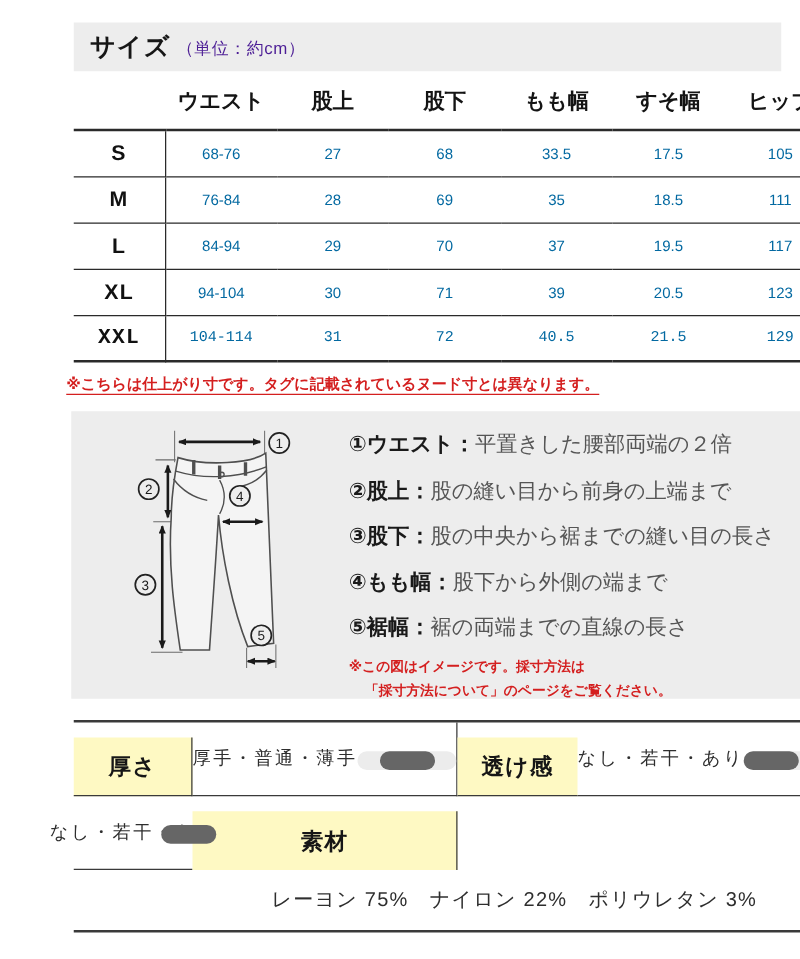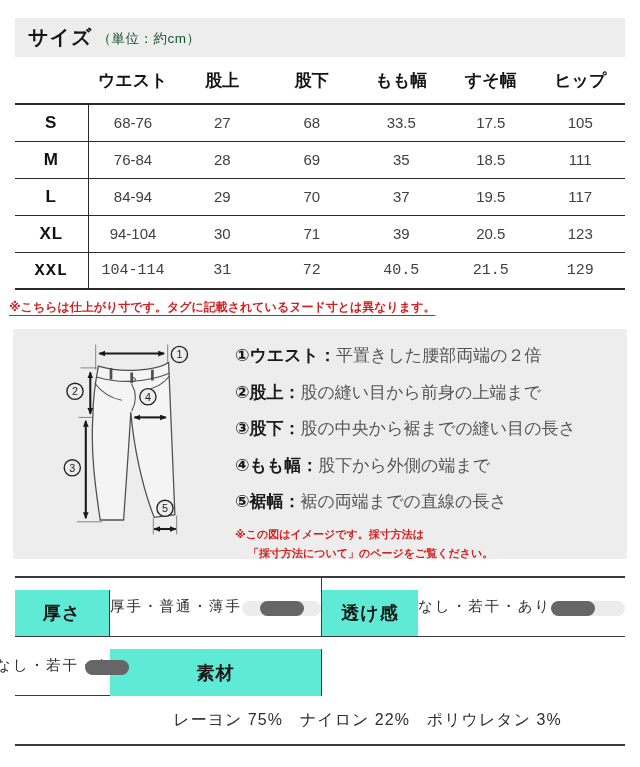--- a/index.html
+++ b/index.html
@@ -1,49 +1,49 @@
 <!DOCTYPE html>
 <html><head>
 <meta charset="utf-8">
 <style>
   * { margin:0; padding:0; box-sizing:border-box; }
   html,body { width:640px; background:#ffffff; font-family:"Liberation Sans","DejaVu Sans",sans-serif; color:#1c1c1c; }
-  .page { width:640px; height:767px; background:#fff; overflow:hidden; }
+  .page { width:640px; height:767px; background:#fff; overflow:hidden;padding-left:44px; }
 
   
   .title-bar { margin:18px 15px 0 15px; height:39px; background:#ededed; display:flex; align-items:center; padding-left:13px; }
   .title-main { font-size:20px; font-weight:bold; letter-spacing:1px; color:#161616; }
-  .title-unit { font-size:13.5px; color:#14532d; margin-left:5px; padding-top:3px; letter-spacing:0.5px; }
+  .title-unit { font-size:13.5px; color:#4c1d95; margin-left:5px; padding-top:3px; letter-spacing:0.5px; }
 
   
   table.size-table { margin:0 15px; width:610px; border-collapse:collapse; table-layout:fixed; }
   .size-table col.c-size { width:73px; }
   .size-table thead th { height:47px; font-size:17px; font-weight:bold; color:#141414; text-align:center; vertical-align:middle; border-bottom:2px solid #2a2a2a; }
   .size-table tbody th { font-size:17px; font-weight:bold; color:#111; text-align:center; vertical-align:middle; border-right:1.5px solid #2a2a2a; letter-spacing:1px; }
-  .size-table tbody td { height:37px; font-size:15px; color:#404040; text-align:center; vertical-align:middle; }
+  .size-table tbody td { height:37px; font-size:12px; color:#0369a1; text-align:center; vertical-align:middle; }
   .size-table tbody tr { border-bottom:1.5px solid #2a2a2a; }
   .size-table tbody tr:last-child { border-bottom:2px solid #2a2a2a;font-family:Liberation Mono, monospace; }
 
   
   .finish-note { margin:9px 9px 0 9px; font-size:12px; font-weight:bold; color:#d41f1f; text-decoration:underline; text-underline-offset:4px; white-space:nowrap; letter-spacing:0px; }
 
   
   .diagram-box { margin:13px 13px 0 13px; width:614px; height:230px; background:#ededed; display:flex; }
   .pants-svg { margin:11px 0 0 26px; flex:0 0 auto; }
   .diagram-text { margin-left:16px; padding-top:9px; }
   .note-row { font-size:17px; line-height:36.5px; white-space:nowrap; }
   .note-num, .note-term, .note-sep { font-weight:bold; color:#1a1a1a; }
   .note-desc { color:#555; }
   .diagram-red { margin-top:4px; font-size:11px; font-weight:bold; color:#d41f1f; line-height:19px; }
   .diagram-red .line2 { padding-left:13px; }
 
   
   .spec-grid { margin:17px 15px 0 15px; width:610px; display:grid; grid-template-columns:95px 212px 96px 1fr; grid-template-rows:59px 59px 48px; border-top:2px solid #3a3a3a; border-bottom:2px solid #3a3a3a; }
   .sp-cell { display:flex; align-items:center; justify-content:center; }
-  .sp-label { background:#5eead4; font-size:18px; font-weight:bold; color:#161616; letter-spacing:1px;margin-top:12px; }
+  .sp-label { background:#fef9c3; font-size:18px; font-weight:bold; color:#161616; letter-spacing:1px;margin-top:12px; }
   .b-r { border-right:1.5px solid #3a3a3a; }
   .b-b { border-bottom:1.5px solid #3a3a3a; }
   .sp-value { flex-direction:row; padding-top:2px; }
   .scale-text { font-size:14.5px; color:#2e2e2e; letter-spacing:2px; margin-bottom:4px; white-space:nowrap; }
   .scale-wide { letter-spacing:5px; }
   .track { position:relative; width:90%; height:15px; background:#e9e9e9; border-radius:8px; }
   .cell-white .track { background:#ececec; }
   .pill { position:absolute; top:0; height:15px; width:44px; background:#666666; border-radius:8px; }
   .pos-center { left:50%; transform:translateX(-50%); }
   .pos-left { left:0; }

